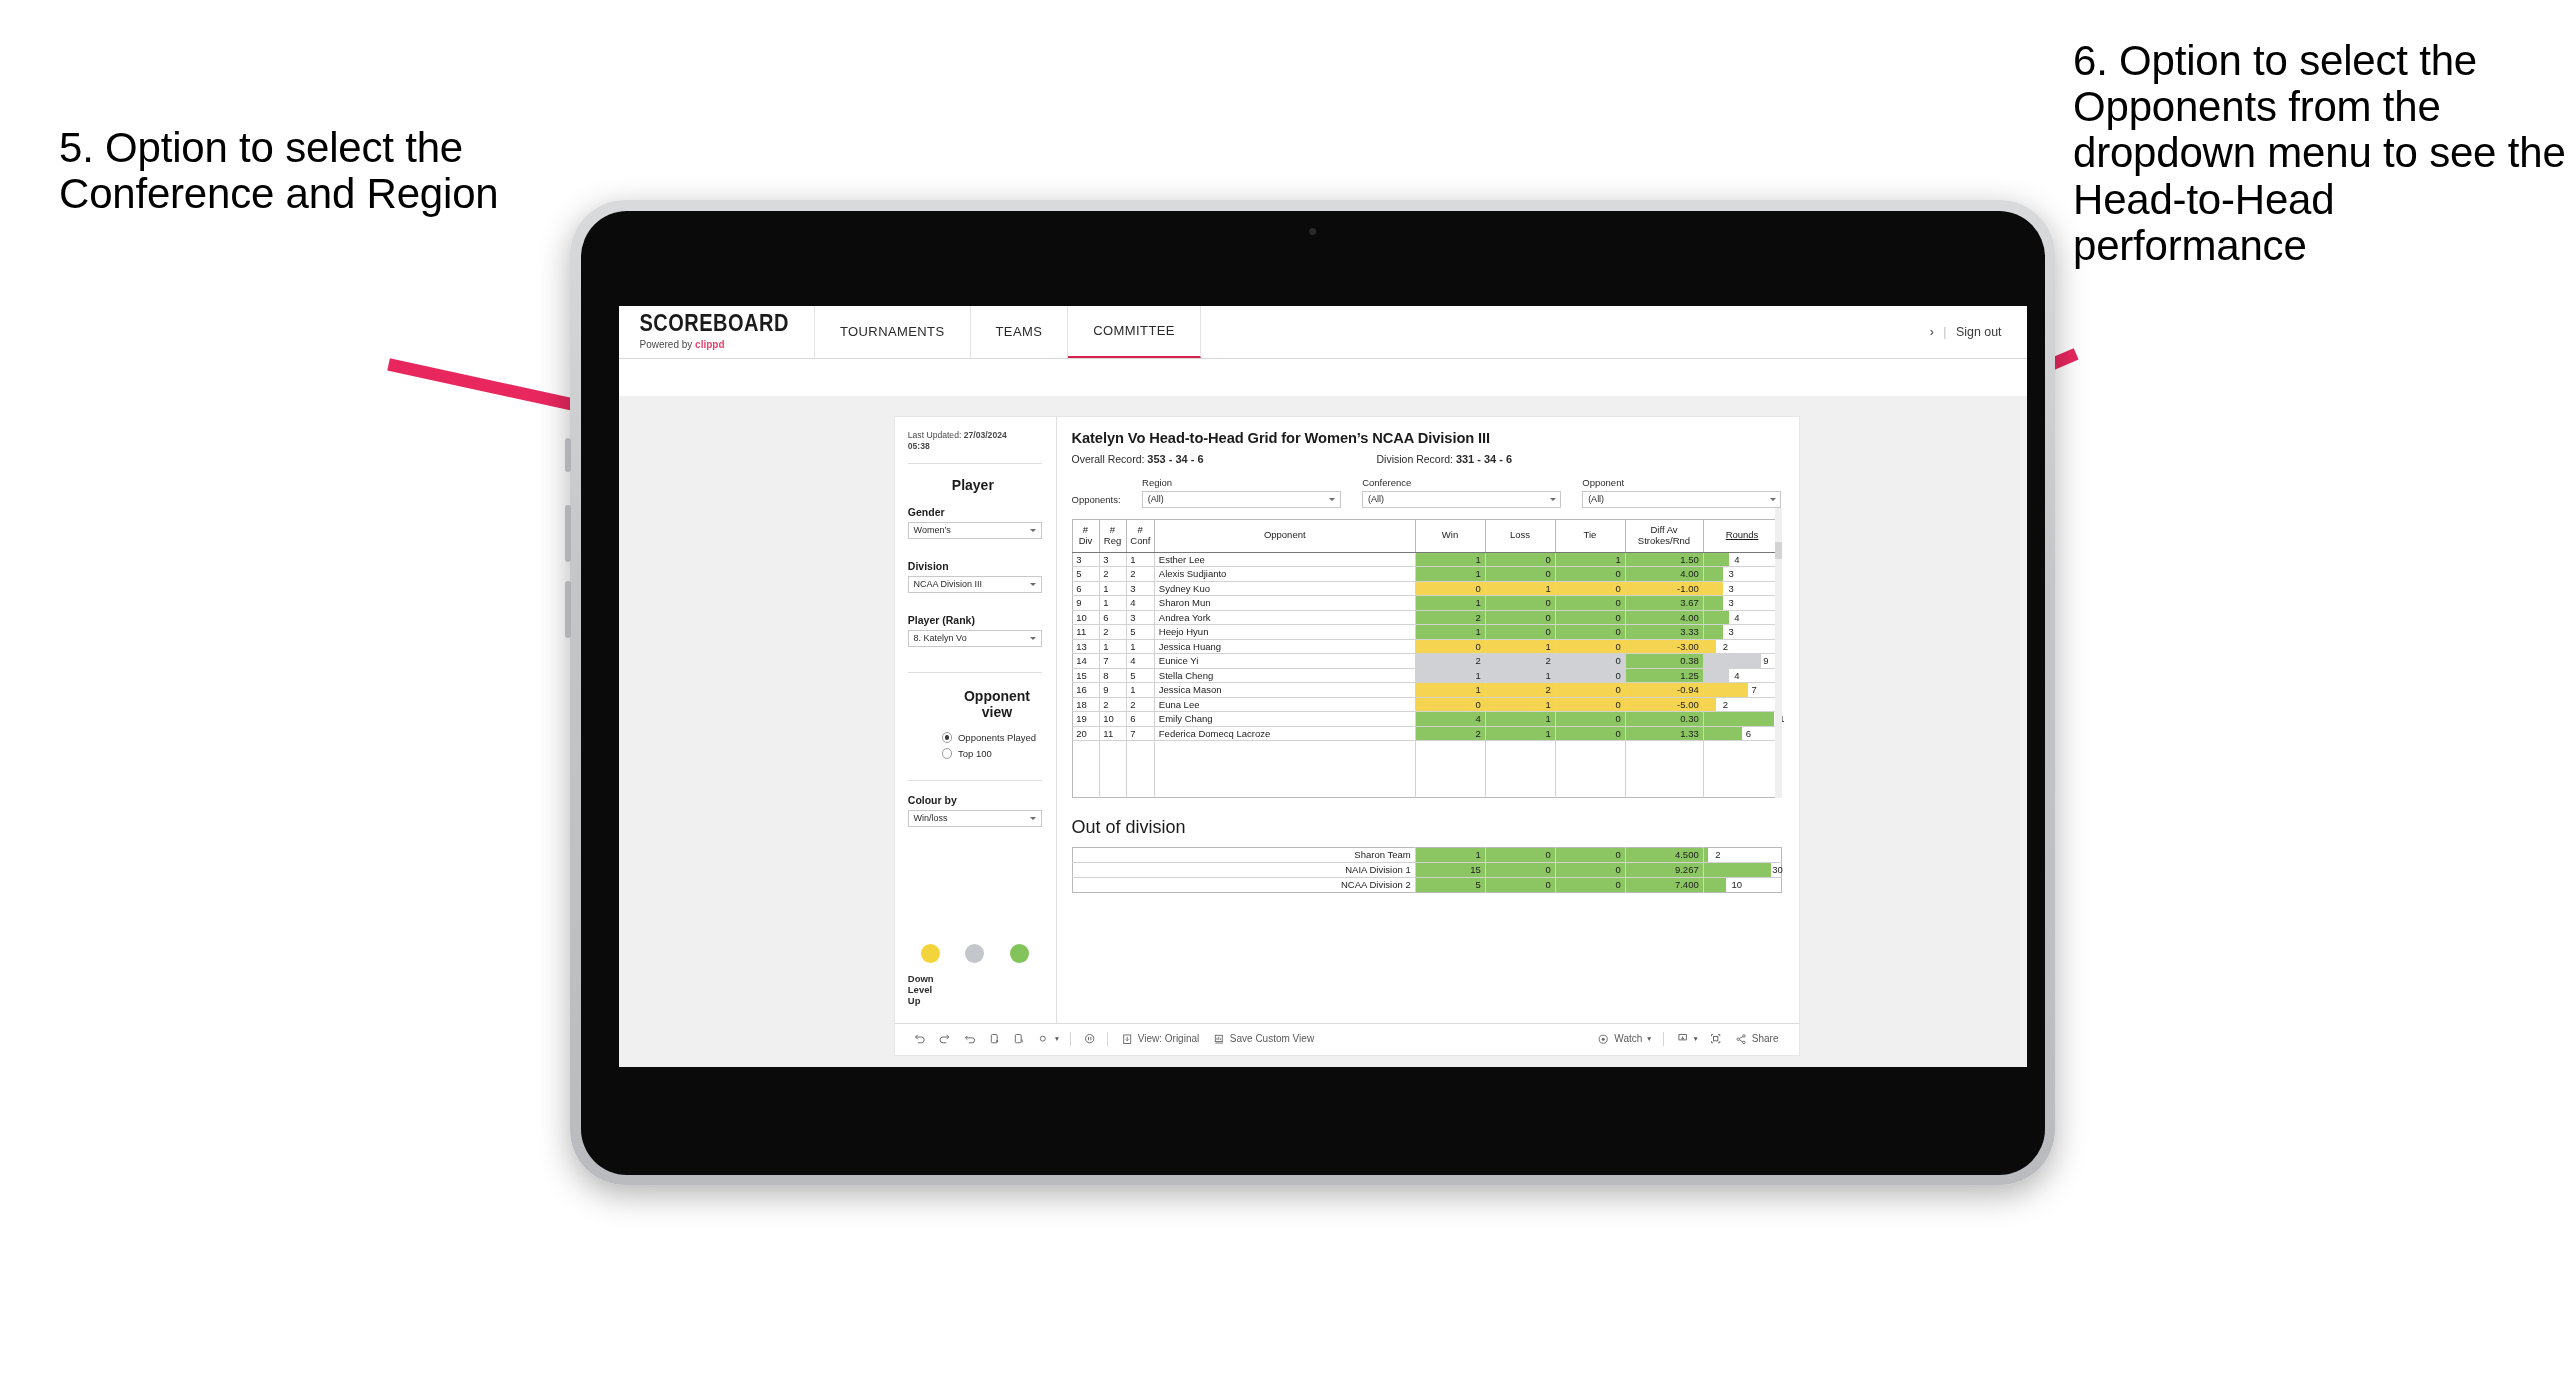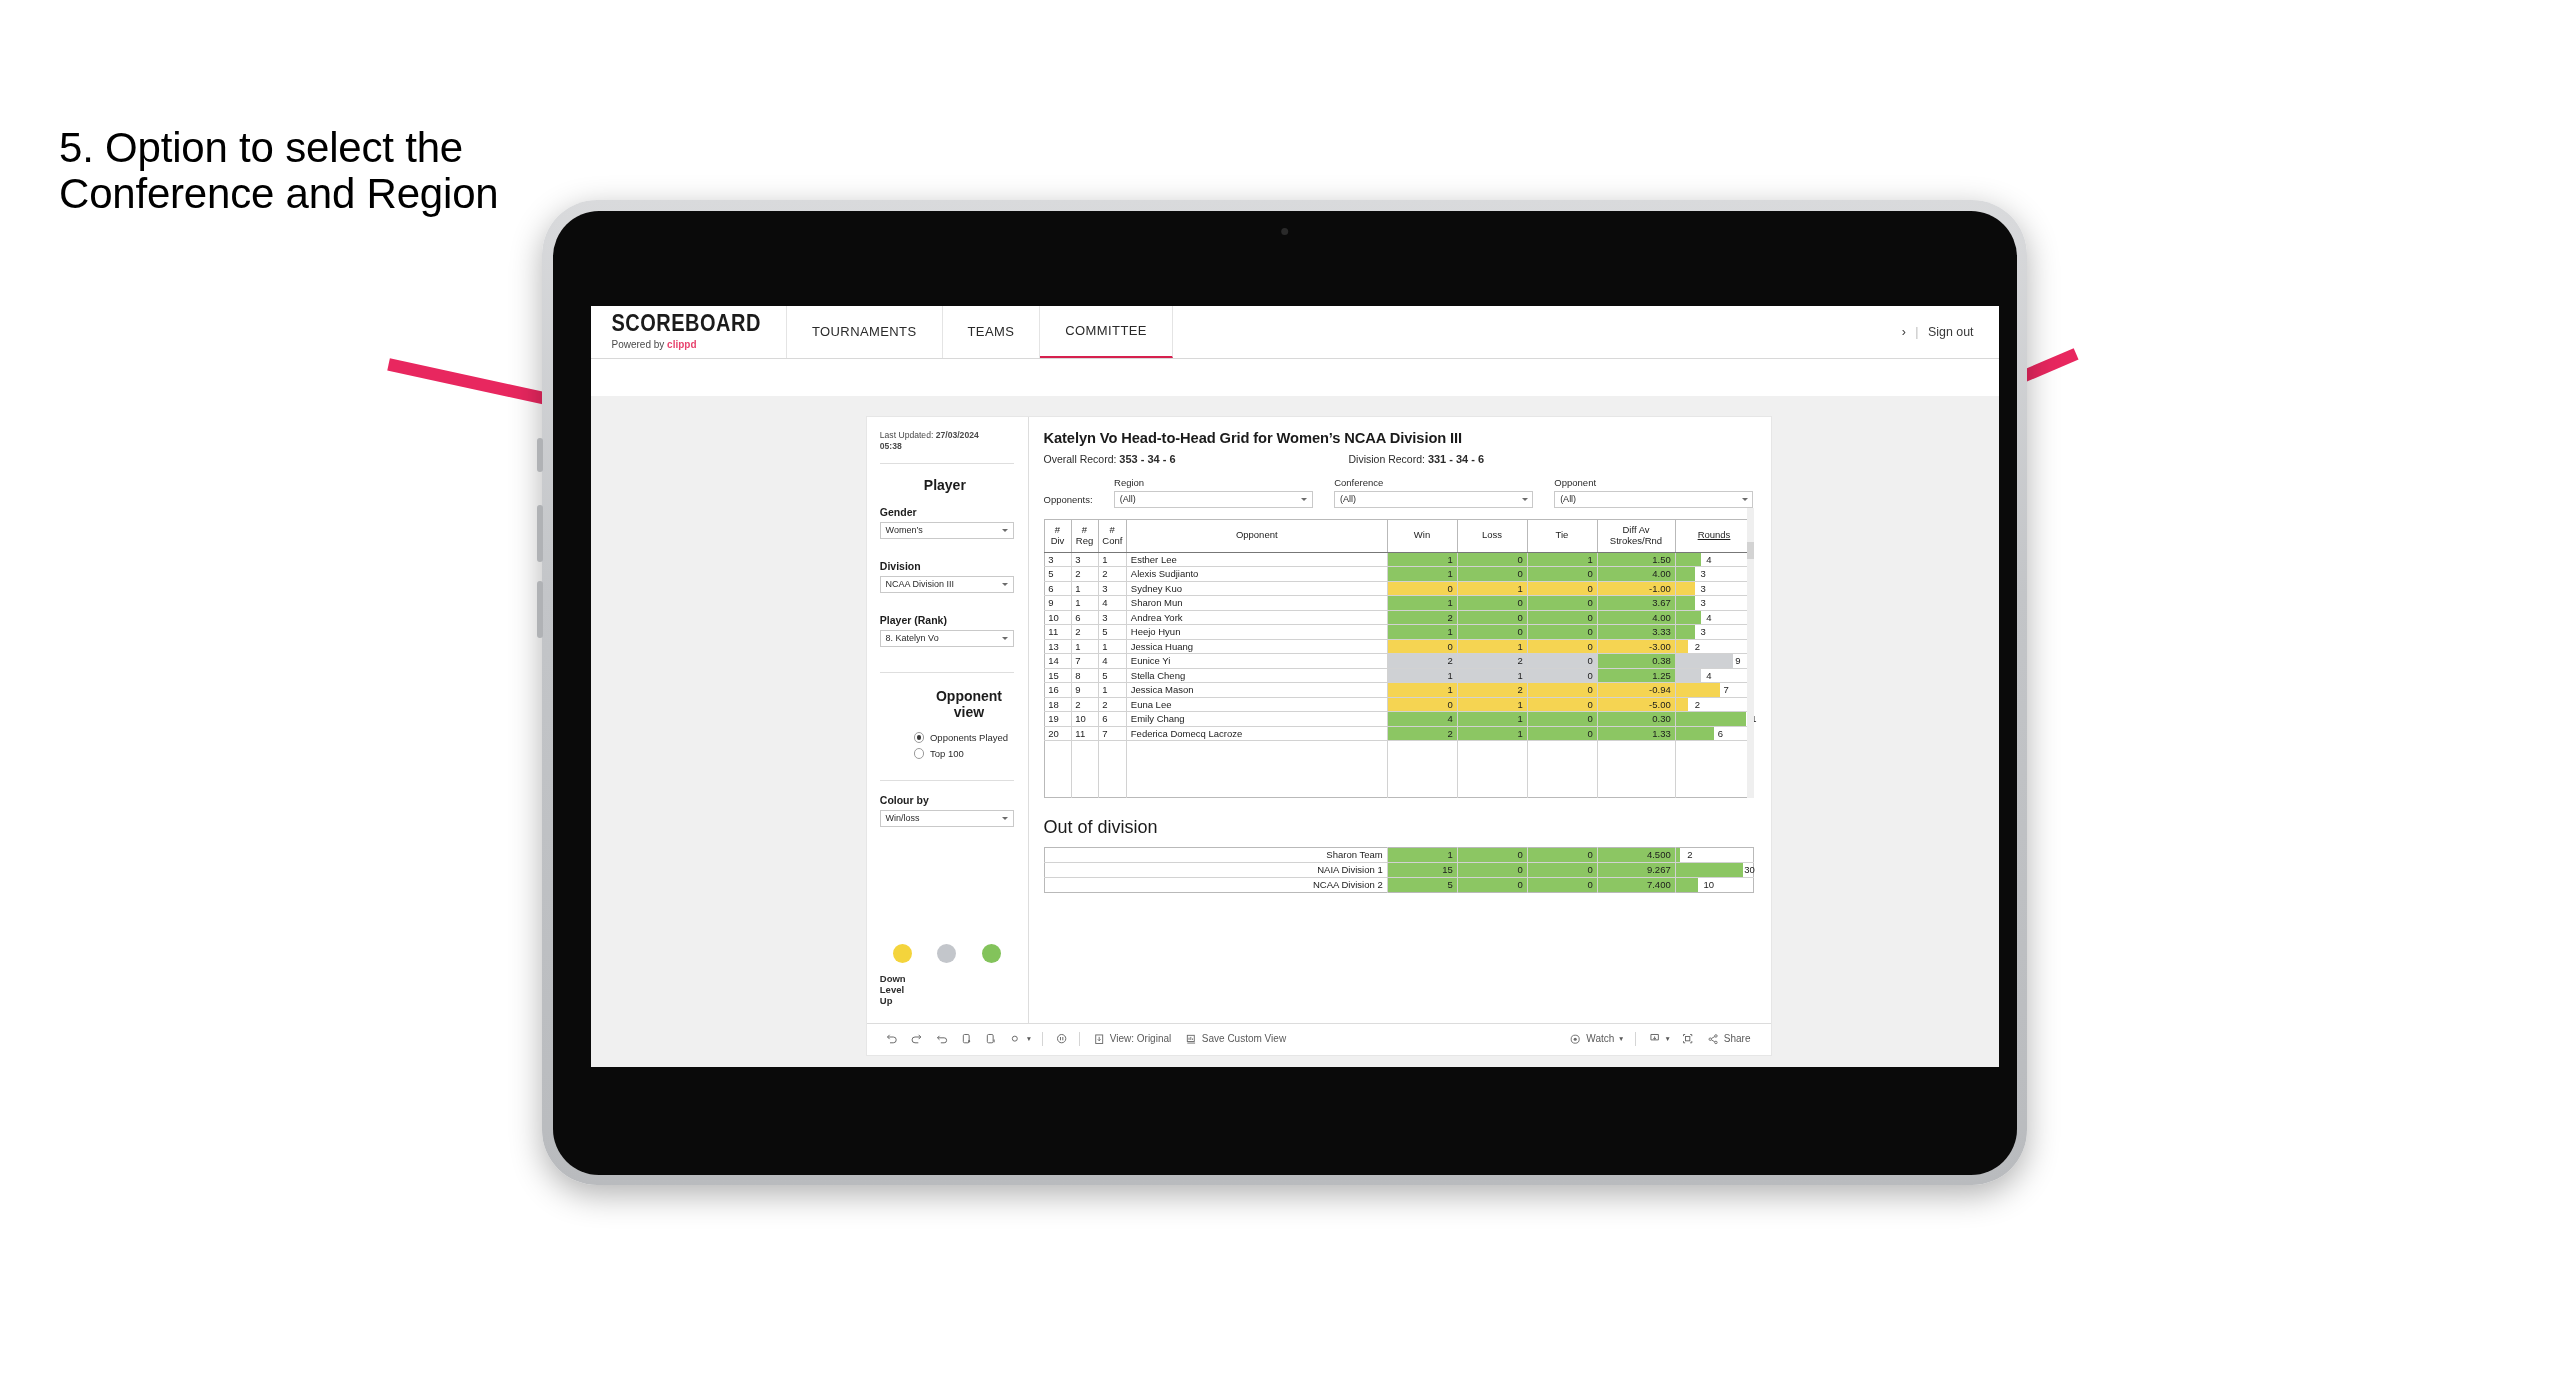--- a/index.html
+++ b/index.html
@@ -22,21 +22,21 @@
     letter-spacing: -0.2px;
   }
   .annot-left  { left: 59px;  top: 93px;  width: 495px; margin-top: 32px; }
   .annot-right { left: 2073px; top: 38px; width: 495px; }
 
   .arrow { position: absolute; overflow: visible; pointer-events: none; }
 
   
   .tablet {
     position: absolute;
-    left: 542px; top: 200px;
+    left: 570px; top: 200px;
     width: 1485px; height: 985px;
     background: linear-gradient(180deg,#d9dadc 0%, #c3c5c8 40%, #b9bbbe 100%);
     border-radius: 55px;
     box-shadow: 0 9.5px 32px rgba(0,0,0,.30);
     padding: 11.4px;
   }
   .tablet-inner {
     position: absolute; inset: 10.5px;
     background: #0a0a0a; border-radius: 46px;
   }
@@ -213,20 +213,21 @@
   .spacer { flex: 1; }
   svg.gi { display:block; }
 </style>
 </head>
 <body>
 
 <div class="stage">
 
   <div class="annot annot-left">5. Option to select the Conference and Region</div>
 
+  <div class="annot annot-right">6. Option to select the Opponents from the dropdown menu to see the Head-to-Head performance</div>
 
   <svg class="arrow" style="left:0;top:0;width:2576px;height:1386px" viewBox="0 0 2707 1457" width="2576" height="1386">
     <defs>
       <marker id="ah" markerWidth="5" markerHeight="5" refX="2.2" refY="2.5" orient="auto">
         <path d="M0,0 L5,2.5 L0,5 z" fill="#e8275f"></path>
       </marker>
     </defs>
     <line x1="408" y1="383" x2="1128" y2="540" stroke="#e8275f" stroke-width="13" marker-end="url(#ah)"></line>
     <line x1="2182" y1="372" x2="1800" y2="535" stroke="#e8275f" stroke-width="13" marker-end="url(#ah)"></line>
   </svg>

